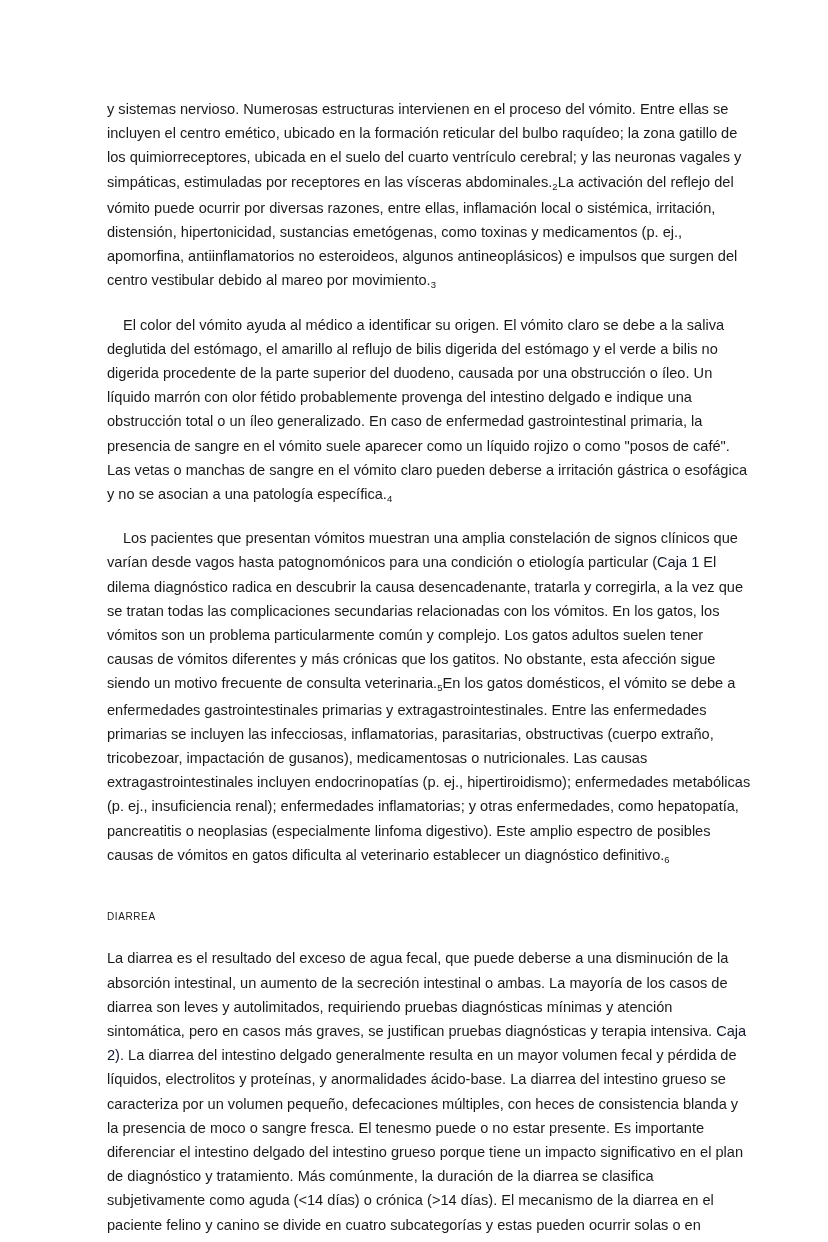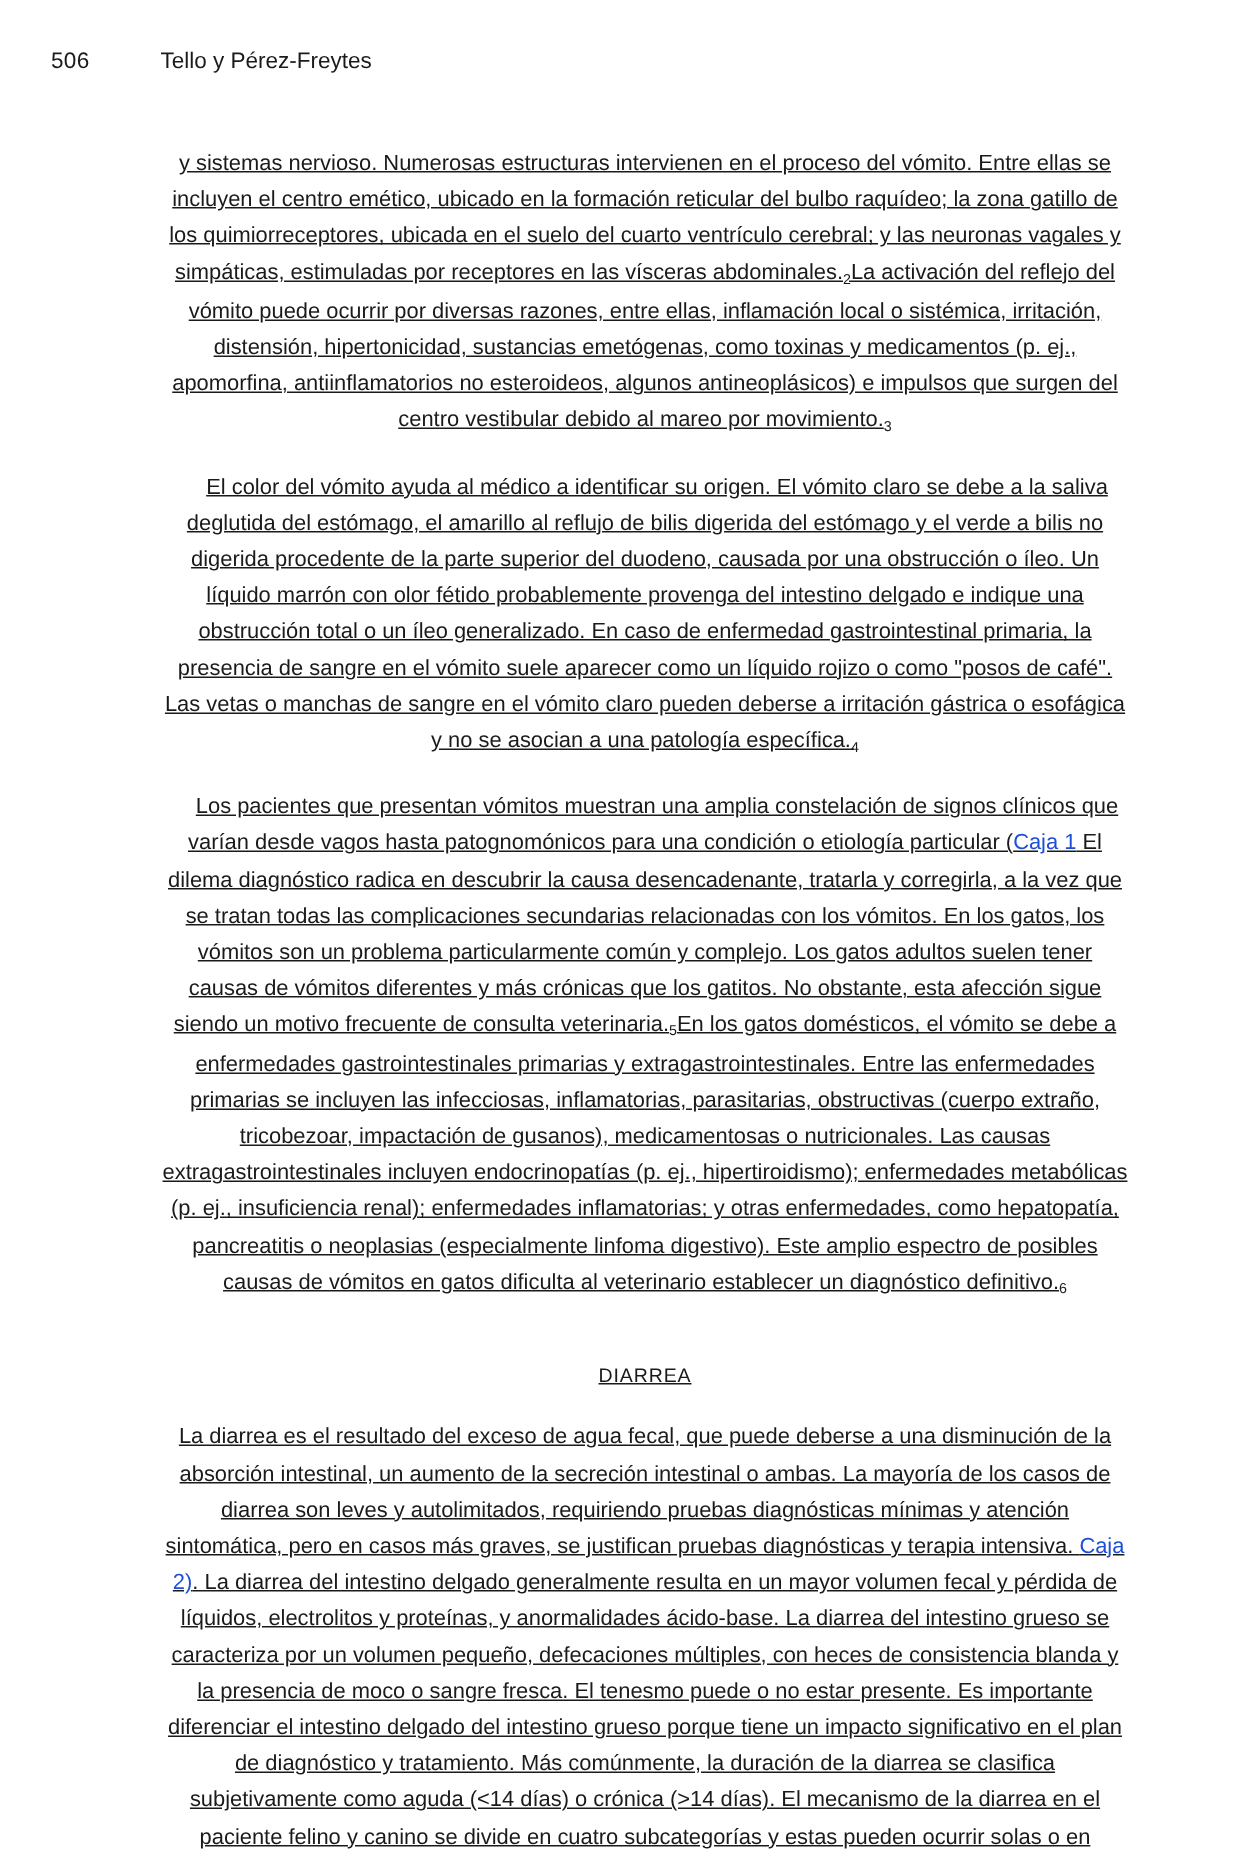--- a/index.html
+++ b/index.html
@@ -47,60 +47,55 @@
     position: absolute;
     left: 107px;
     top: 97px;
     width: 646px;
   }
   p {
     margin: 0;
     font-size: 14.6px;
     line-height: 24.2px;
     color: #1a1a1a;
-    text-align: center;
-    text-decoration: underline;
+    text-align: left;
   }
   p.indent {
     text-indent: 16px;
     margin-top: 18px;
   }
   .sup {
     font-size: 9.5px;
     vertical-align: baseline;
     position: relative;
     top: 3px;
     color: #1a1a1a;
   }
   .xref {
-    color: #1d4ed8;
+    color: #0f172a;
   }
   .section-head {
-    font-size: 13px;
+    font-size: 10px;
     letter-spacing: 0.6px;
     color: #1a1a1a;
     margin: 0;
     padding: 0;
   }
   .gap-sec {
     height: 36px;
   }
   .gap-after-head {
     height: 17px;
   }
 </style>
 </head>
 <body>
 
 <div class="page">
 
-  <div class="running-head">
-    <span class="page-number">506</span>
-    <span class="head-title">Tello y Pérez-Freytes</span>
-  </div>
 
   <div class="body-col">
 
     <p><span>y sistemas nervioso. Numerosas estructuras intervienen en el proceso del vómito. Entre ellas se incluyen el centro emético, ubicado en la formación reticular del bulbo raquídeo; la zona gatillo de los quimiorreceptores, ubicada en el suelo del cuarto ventrículo cerebral; y las neuronas vagales y simpáticas, estimuladas por receptores en las vísceras abdominales.</span><span class="sup">2</span><span>La activación del reflejo del vómito puede ocurrir por diversas razones, entre ellas, inflamación local o sistémica, irritación, distensión, hipertonicidad, sustancias emetógenas, como toxinas y medicamentos (p. ej., apomorfina, antiinflamatorios no esteroideos, algunos antineoplásicos) e impulsos que surgen del centro vestibular debido al mareo por movimiento.</span><span class="sup">3</span></p>
 
     <p class="indent"><span>El color del vómito ayuda al médico a identificar su origen. El vómito claro se debe a la saliva deglutida del estómago, el amarillo al reflujo de bilis digerida del estómago y el verde a bilis no digerida procedente de la parte superior del duodeno, causada por una obstrucción o íleo. Un líquido marrón con olor fétido probablemente provenga del intestino delgado e indique una obstrucción total o un íleo generalizado. En caso de enfermedad gastrointestinal primaria, la presencia de sangre en el vómito suele aparecer como un líquido rojizo o como "posos de café". Las vetas o manchas de sangre en el vómito claro pueden deberse a irritación gástrica o esofágica y no se asocian a una patología específica.</span><span class="sup">4</span></p>
 
     <p class="indent"><span>Los pacientes que presentan vómitos muestran una amplia constelación de signos clínicos que varían desde vagos hasta patognomónicos para una condición o etiología particular (</span><span class="xref">Caja 1</span><span> El dilema diagnóstico radica en descubrir la causa desencadenante, tratarla y corregirla, a la vez que se tratan todas las complicaciones secundarias relacionadas con los vómitos. En los gatos, los vómitos son un problema particularmente común y complejo. Los gatos adultos suelen tener causas de vómitos diferentes y más crónicas que los gatitos. No obstante, esta afección sigue siendo un motivo frecuente de consulta veterinaria.</span><span class="sup">5</span><span>En los gatos domésticos, el vómito se debe a enfermedades gastrointestinales primarias y extragastrointestinales. Entre las enfermedades primarias se incluyen las infecciosas, inflamatorias, parasitarias, obstructivas (cuerpo extraño, tricobezoar, impactación de gusanos), medicamentosas o nutricionales. Las causas extragastrointestinales incluyen endocrinopatías (p. ej., hipertiroidismo); enfermedades metabólicas (p. ej., insuficiencia renal); enfermedades inflamatorias; y otras enfermedades, como hepatopatía, pancreatitis o neoplasias (especialmente linfoma digestivo). Este amplio espectro de posibles causas de vómitos en gatos dificulta al veterinario establecer un diagnóstico definitivo.</span><span class="sup">6</span></p>
 
     <div class="gap-sec"></div>

